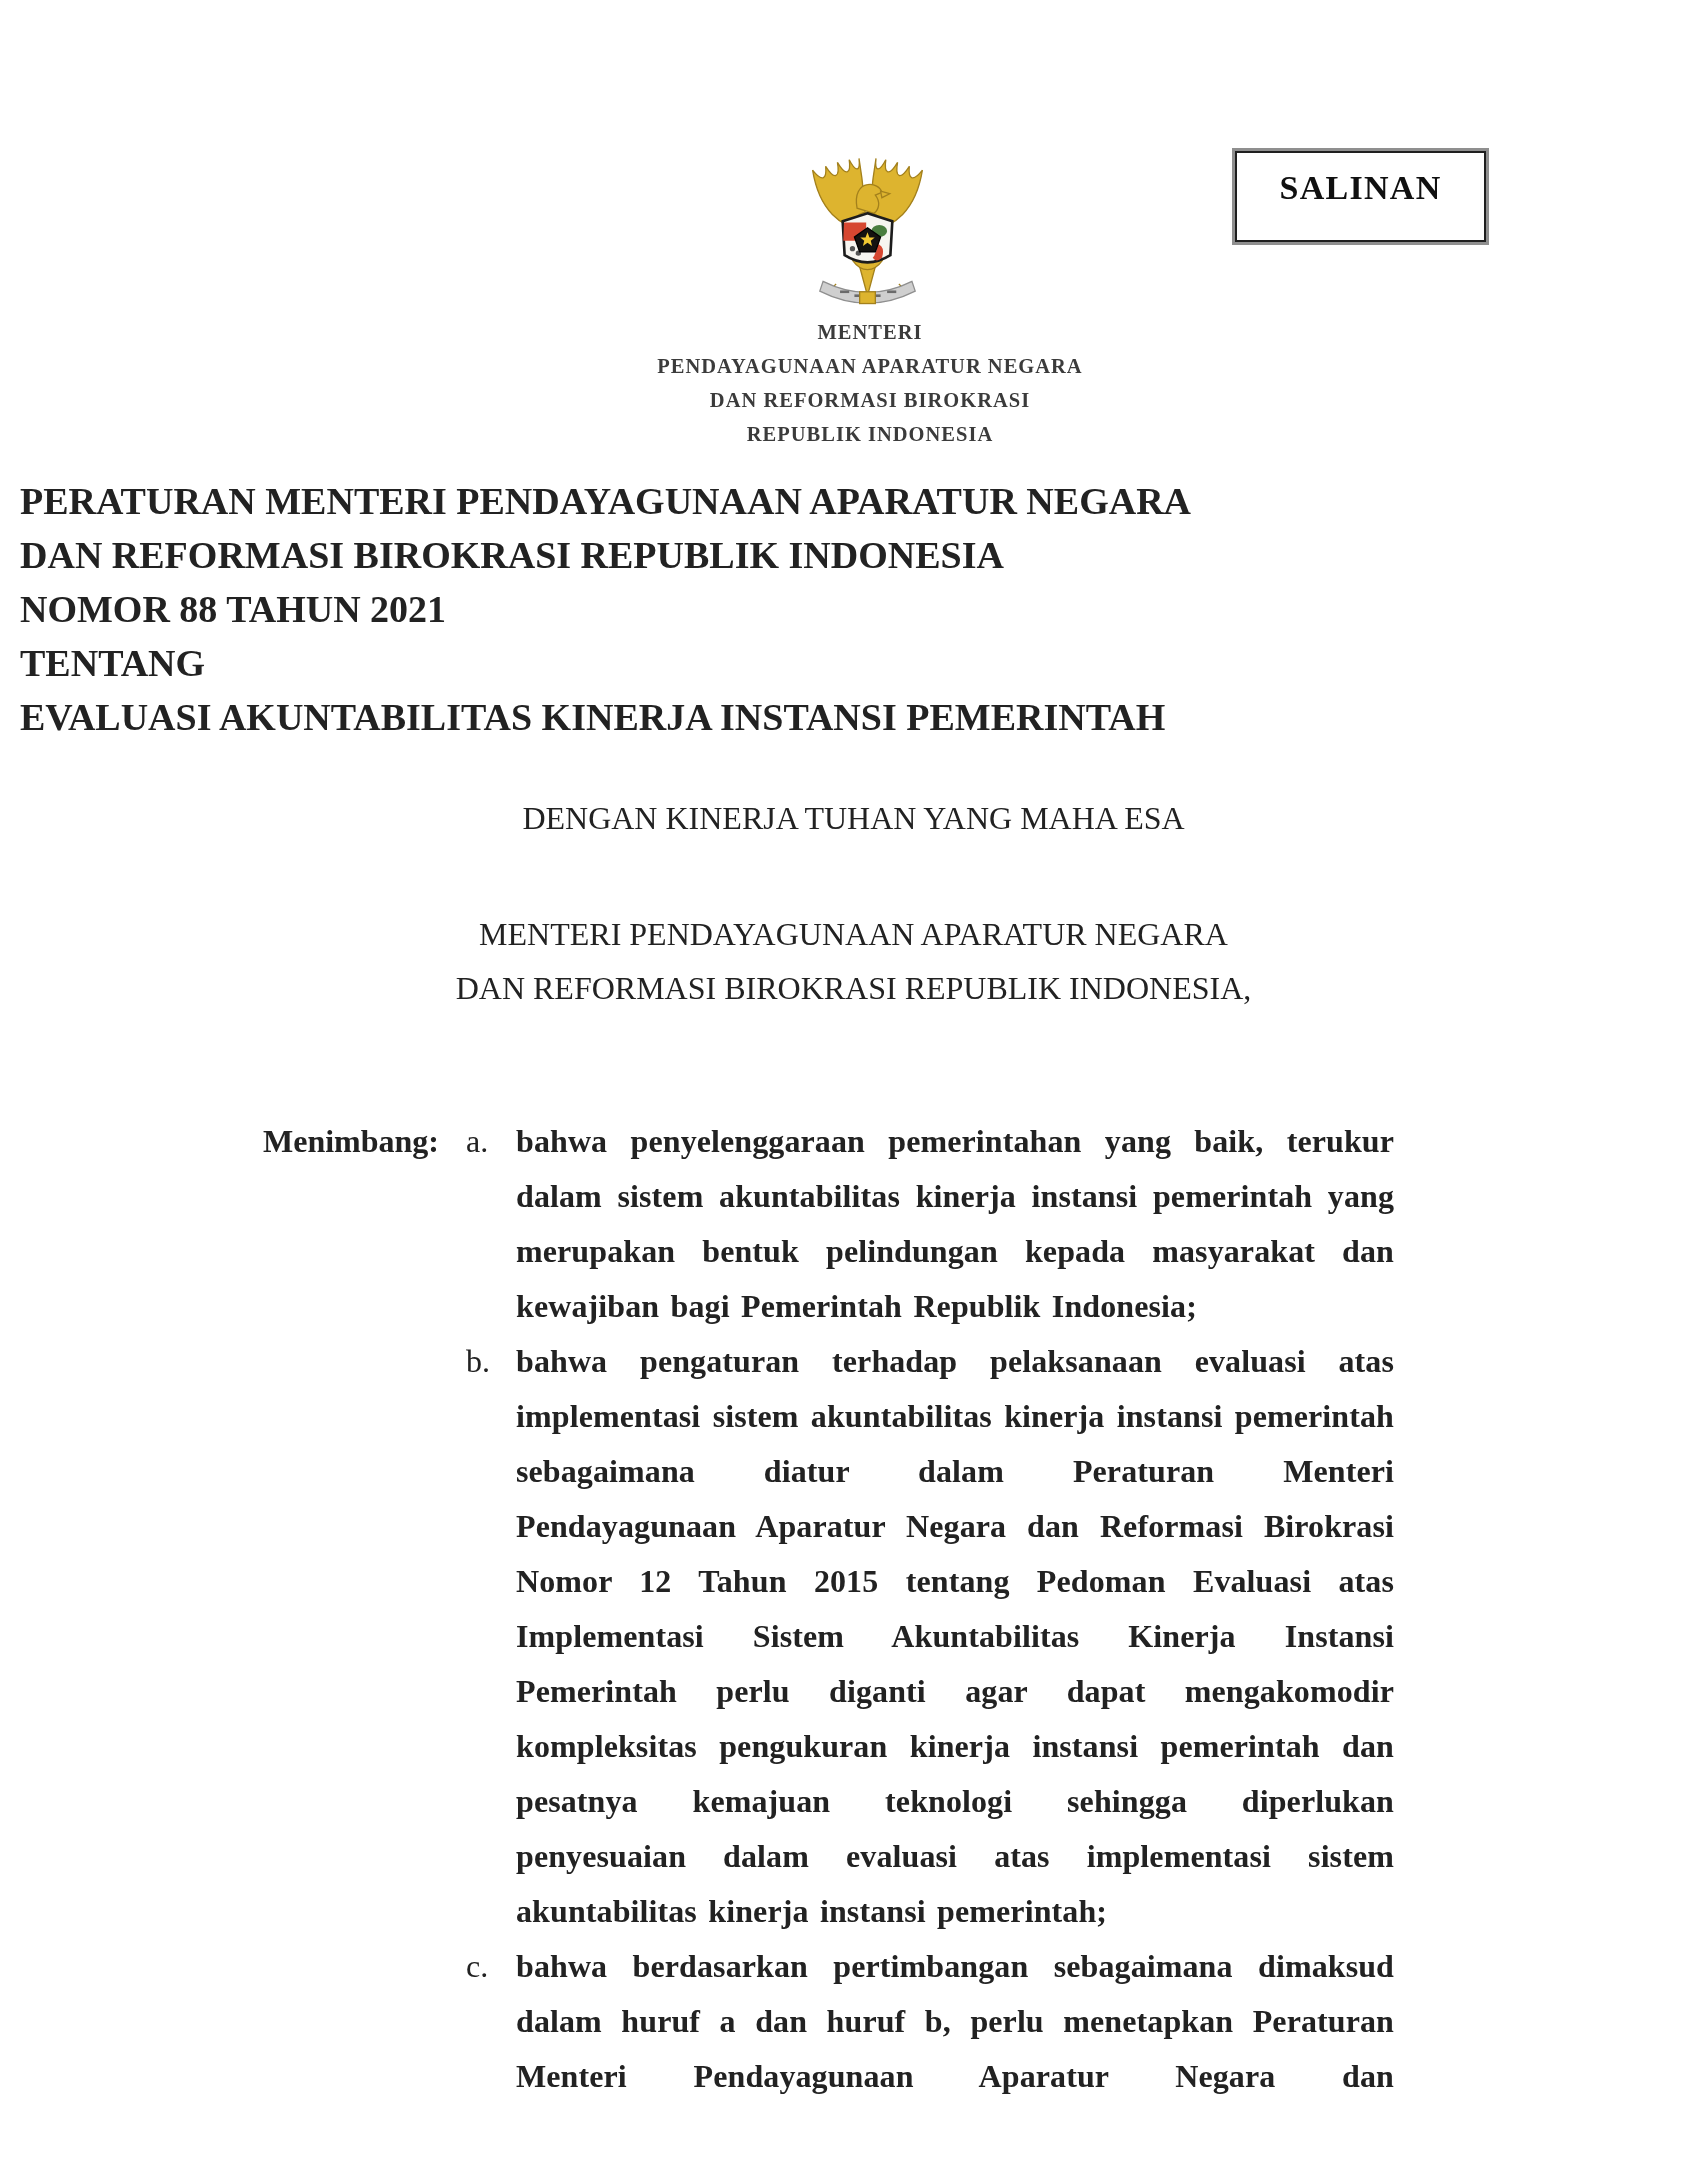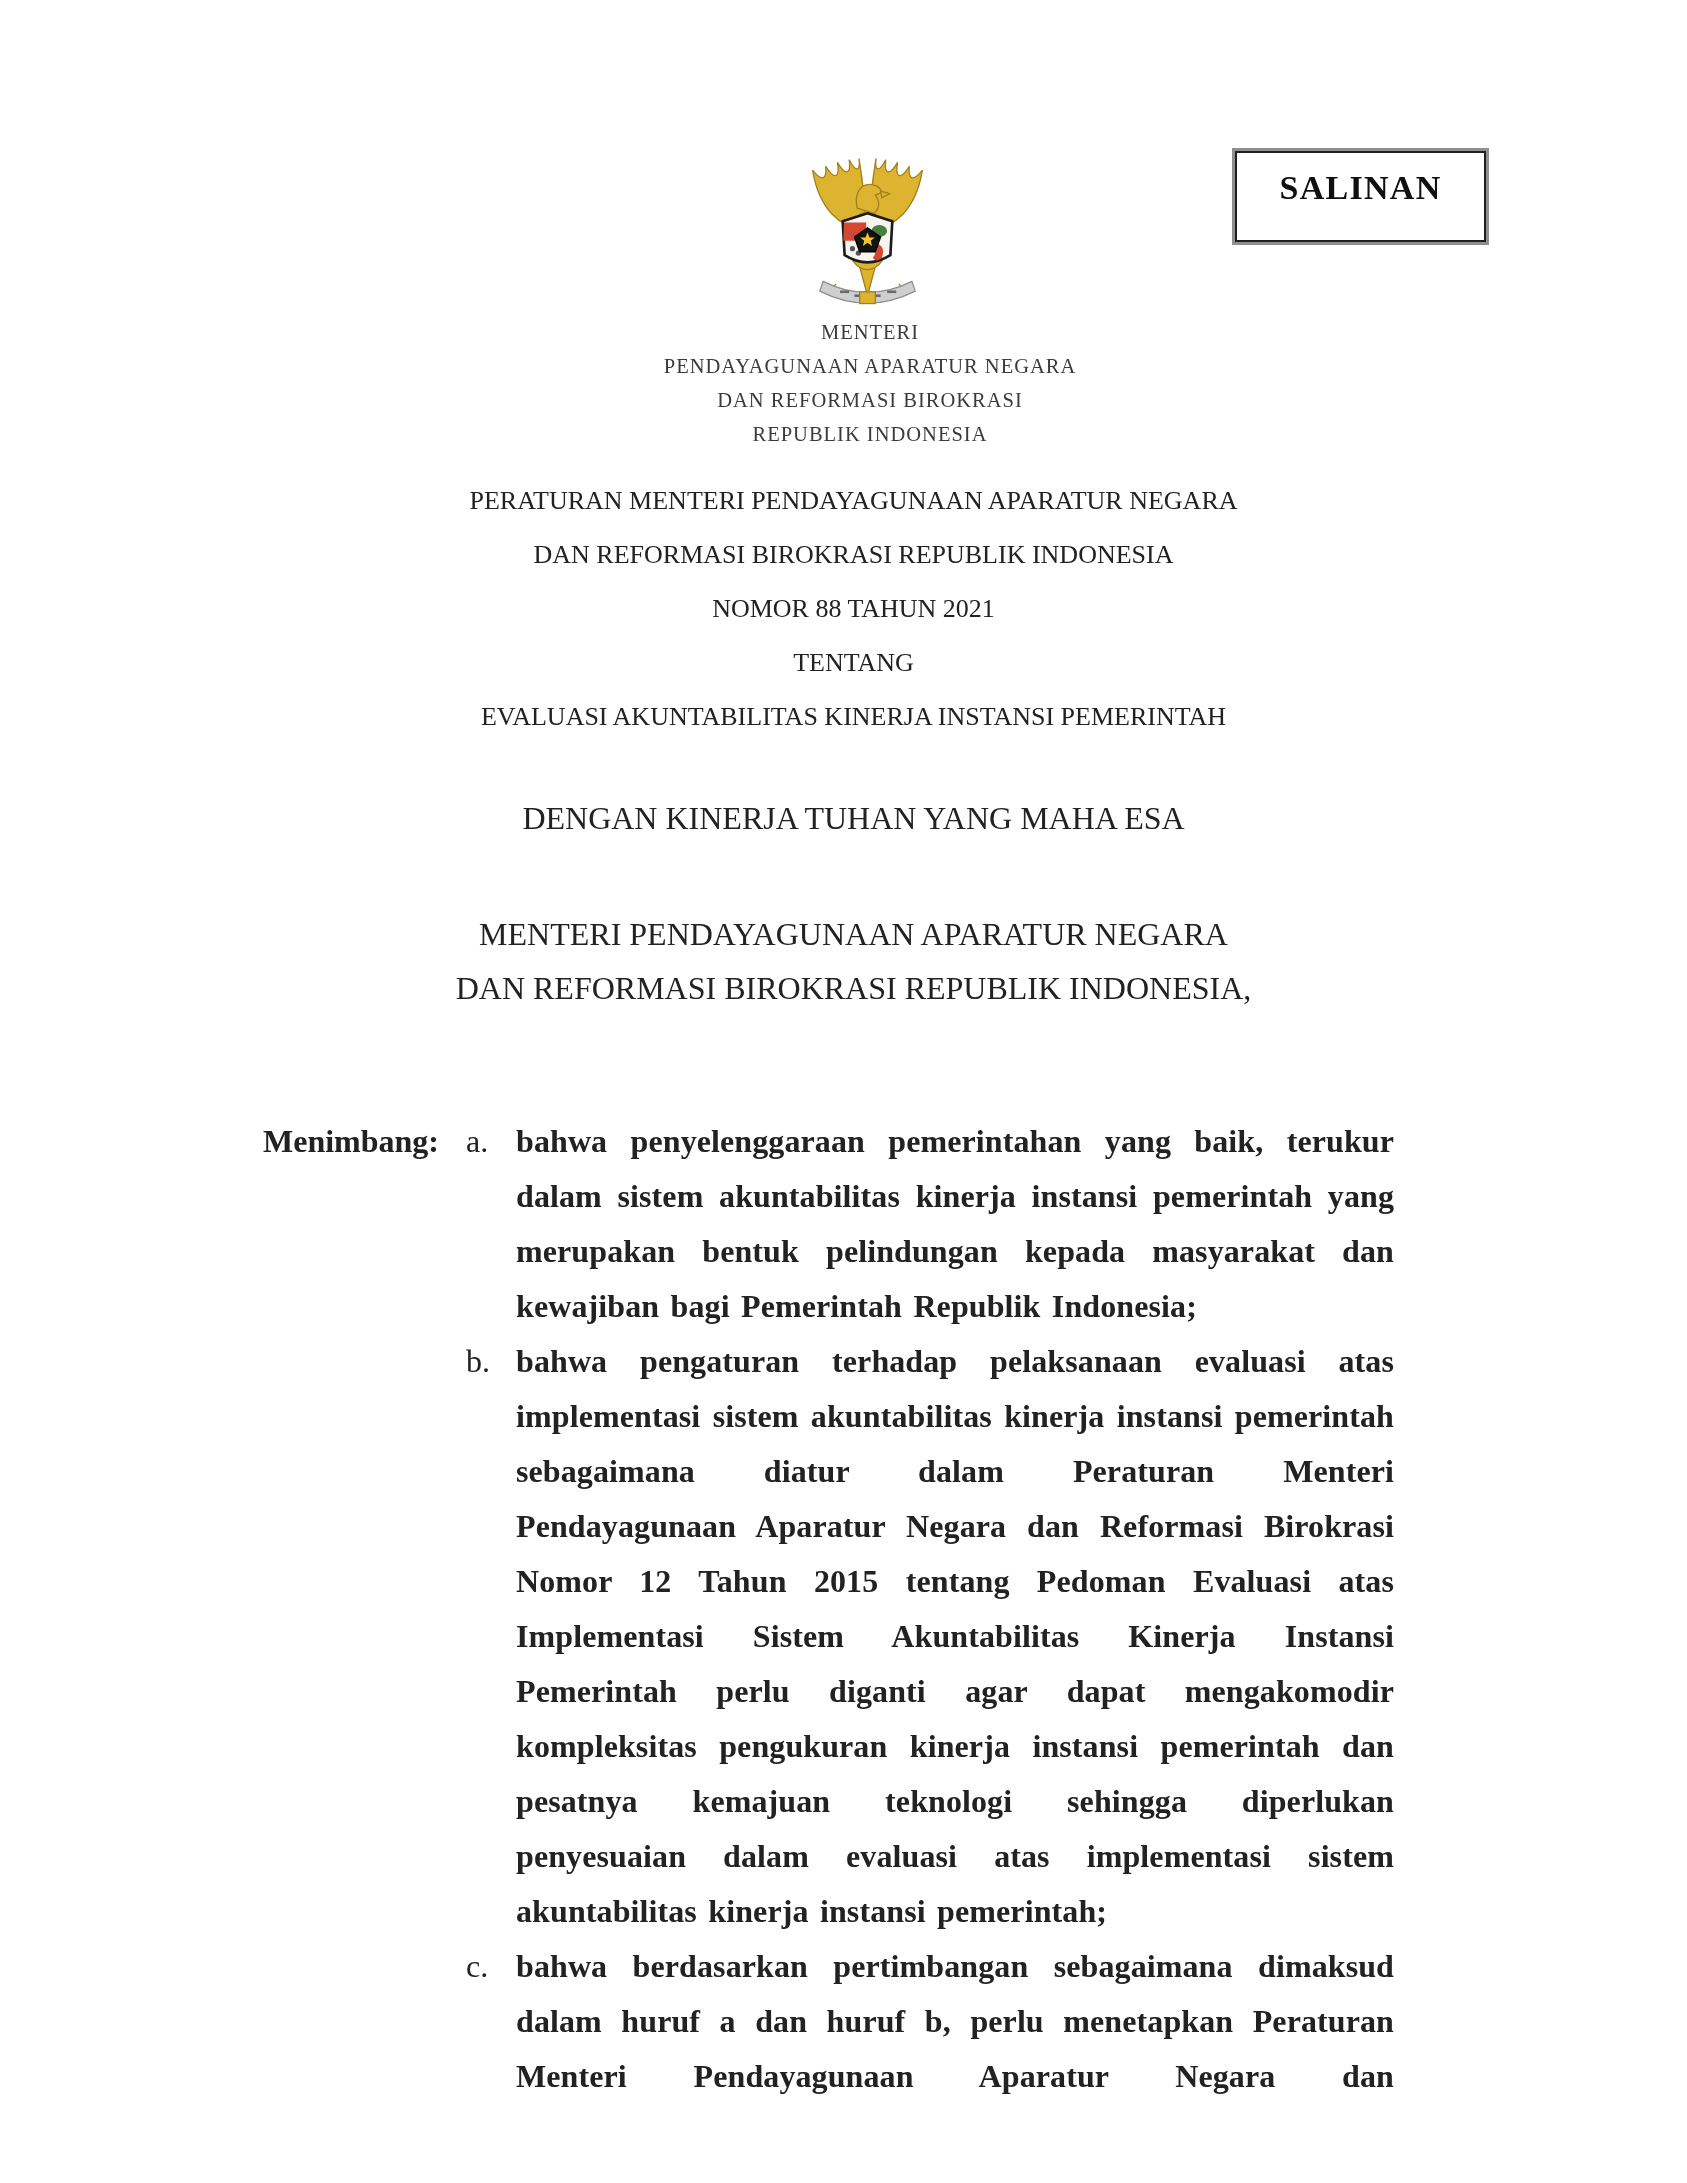--- a/index.html
+++ b/index.html
@@ -32,28 +32,28 @@
     font-size: 34px; font-weight: bold; letter-spacing: 1.3px; color: #101010;
   }
 
   
   .emblem { position: absolute; left: 787px; top: 131px; width: 161px; height: 183px; }
 
   
   .letterhead {
     position: absolute; left: 53px; top: 315px; width: 1634px;
     text-align: center;
-    font-size: 20.5px; font-weight: normal; line-height: 34px;
+    font-size: 20.5px; font-weight: bold; line-height: 34px;
     letter-spacing: 1px; color: #3b3b3b;
   }
 
   
   .title {
     position: absolute; left: 20px; top: 474px; width: 1667px;
-    text-align: center; font-size: 26px; line-height: 54px; color: #222222;
+    text-align: left; font-size: 38px; line-height: 54px; color: #222222; font-weight: bold;
   }
 
   .invocation {
     position: absolute; left: 20px; top: 791px; width: 1667px;
     text-align: center; font-size: 32px; line-height: 54px; color: #222222;
   }
 
   .authority {
     position: absolute; left: 20px; top: 907px; width: 1667px;
     text-align: center; font-size: 32px; line-height: 54px; color: #222222;

